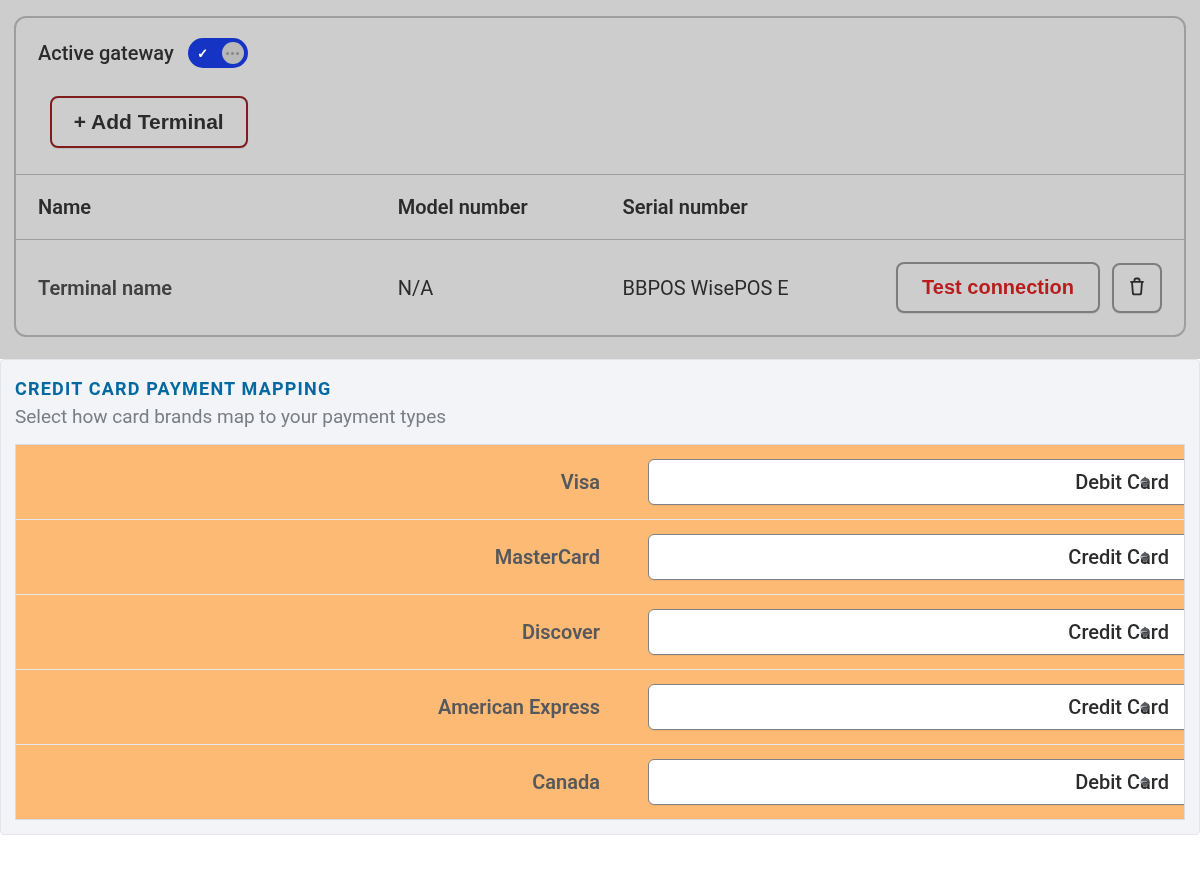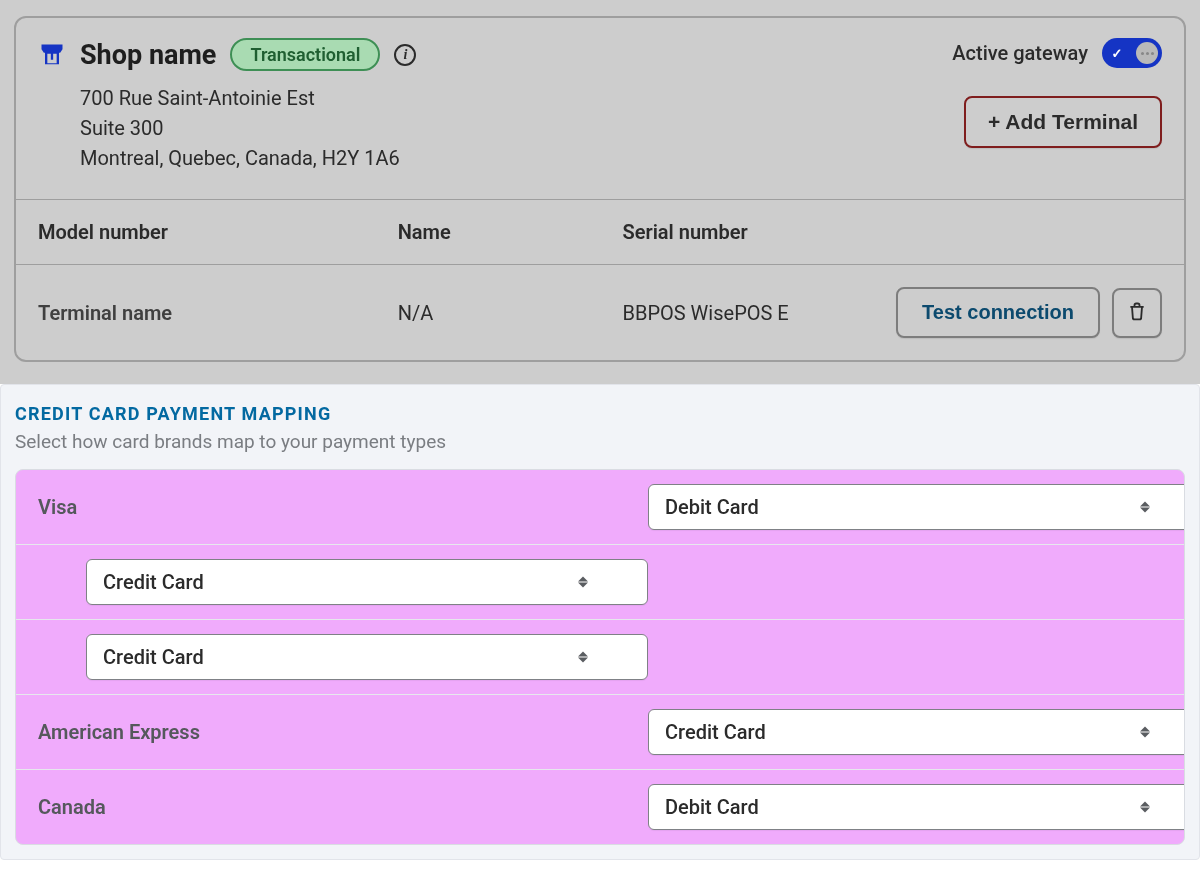--- a/index.html
+++ b/index.html
@@ -154,21 +154,21 @@
   }
   .terminal-cell { font-size: 20px; color: #2b2b2b; }
   .terminal-actions { display:flex; justify-content:flex-end; gap:12px; align-items:center; }
   .btn-test {
     background: #cdcdcd;
     border: 2px solid #7d7d7d;
     border-radius: 8px;
     padding: 12px 24px;
     font-size: 20px;
     font-weight: 600;
-    color: #0c4a6e;
+    color: #b91c1c;
     cursor: pointer;
     box-shadow: 0 1px 1px rgba(0,0,0,0.08);
   }
   .btn-trash {
     background: #cdcdcd;
     border: 2px solid #7d7d7d;
     border-radius: 8px;
     width: 50px; height: 50px;
     display:flex; align-items:center; justify-content:center;
     cursor: pointer;
@@ -189,24 +189,25 @@
     font-size: 18px;
     color: #0369a1;
   }
   .mapping-subtitle {
     margin-top: 6px;
     color: #7a7d82;
     font-size: 19px;
   }
   .mapping-list {
     margin-top: 16px;
-    background: #f0abfc;
+    background: #fdba74;
     border: 1px solid #d9dce2;
-    border-radius: 8px;
+    border-radius: 0;
     overflow: hidden;
+    text-align: right;
   }
   .mapping-row {
     display: grid;
     grid-template-columns: 1fr 1fr;
     align-items: center;
     padding: 14px 22px;
     border-bottom: 1px solid #e6e8ed;
   }
   .mapping-row:last-child { border-bottom: none; }
   .brand-label {
@@ -253,37 +254,20 @@
 </head>
 <body>
 
 <div class="page">
 
   <div class="top-section">
     <div class="shop-card">
 
       <div class="shop-card-header">
 
-        <div class="shop-left">
-          <div class="shop-title-row">
-            <span class="shop-icon">
-              <svg width="28" height="28" viewBox="0 0 24 24" fill="#1534c4">
-                  <path d="M3 3h18v4l-2 3h-1v10H6V10H5L3 7V3zm5 8v8h8v-8h-3v5h-2v-5H8z"></path>
-                </svg>
-            </span>
-            <span class="shop-title">Shop name</span>
-            <span class="badge">Transactional</span>
-            <span class="info-icon">i</span>
-          </div>
-          <div class="shop-address">
-            <div>700 Rue Saint-Antoinie Est</div>
-            <div>Suite 300</div>
-            <div>Montreal, Quebec, Canada, H2Y 1A6</div>
-          </div>
-        </div>
 
         <div class="shop-right">
           <div class="active-gateway-row">
             <span>Active gateway</span>
             <div class="toggle">
               <div class="toggle-check">✓</div>
               <div class="toggle-handle">
                 <div class="toggle-dots">
                     <span></span>
                     <span></span>
@@ -291,22 +275,22 @@
                   </div>
               </div>
             </div>
           </div>
           <button class="btn-add">+ Add Terminal</button>
         </div>
 
       </div>
 
       <div class="terminal-table-header">
+        <div>Name</div>
         <div>Model number</div>
-        <div>Name</div>
         <div>Serial number</div>
         <div></div>
       </div>
 
       <div class="terminal-row">
         <div class="terminal-name-link">Terminal name</div>
         <div class="terminal-cell">N/A</div>
         <div class="terminal-cell">BBPOS WisePOS E</div>
         <div class="terminal-actions">
           <button class="btn-test">Test connection</button>
@@ -334,30 +318,32 @@
         <div class="select-wrap">
           <div class="select">Debit Card</div>
           <div class="stepper-arrows">
               <div class="arrow-up"></div>
               <div class="arrow-down"></div>
             </div>
         </div>
       </div>
 
       <div class="mapping-row">
+        <div class="brand-label">MasterCard</div>
         <div class="select-wrap">
           <div class="select">Credit Card</div>
           <div class="stepper-arrows">
               <div class="arrow-up"></div>
               <div class="arrow-down"></div>
             </div>
         </div>
       </div>
 
       <div class="mapping-row">
+        <div class="brand-label">Discover</div>
         <div class="select-wrap">
           <div class="select">Credit Card</div>
           <div class="stepper-arrows">
               <div class="arrow-up"></div>
               <div class="arrow-down"></div>
             </div>
         </div>
       </div>
 
       <div class="mapping-row">

